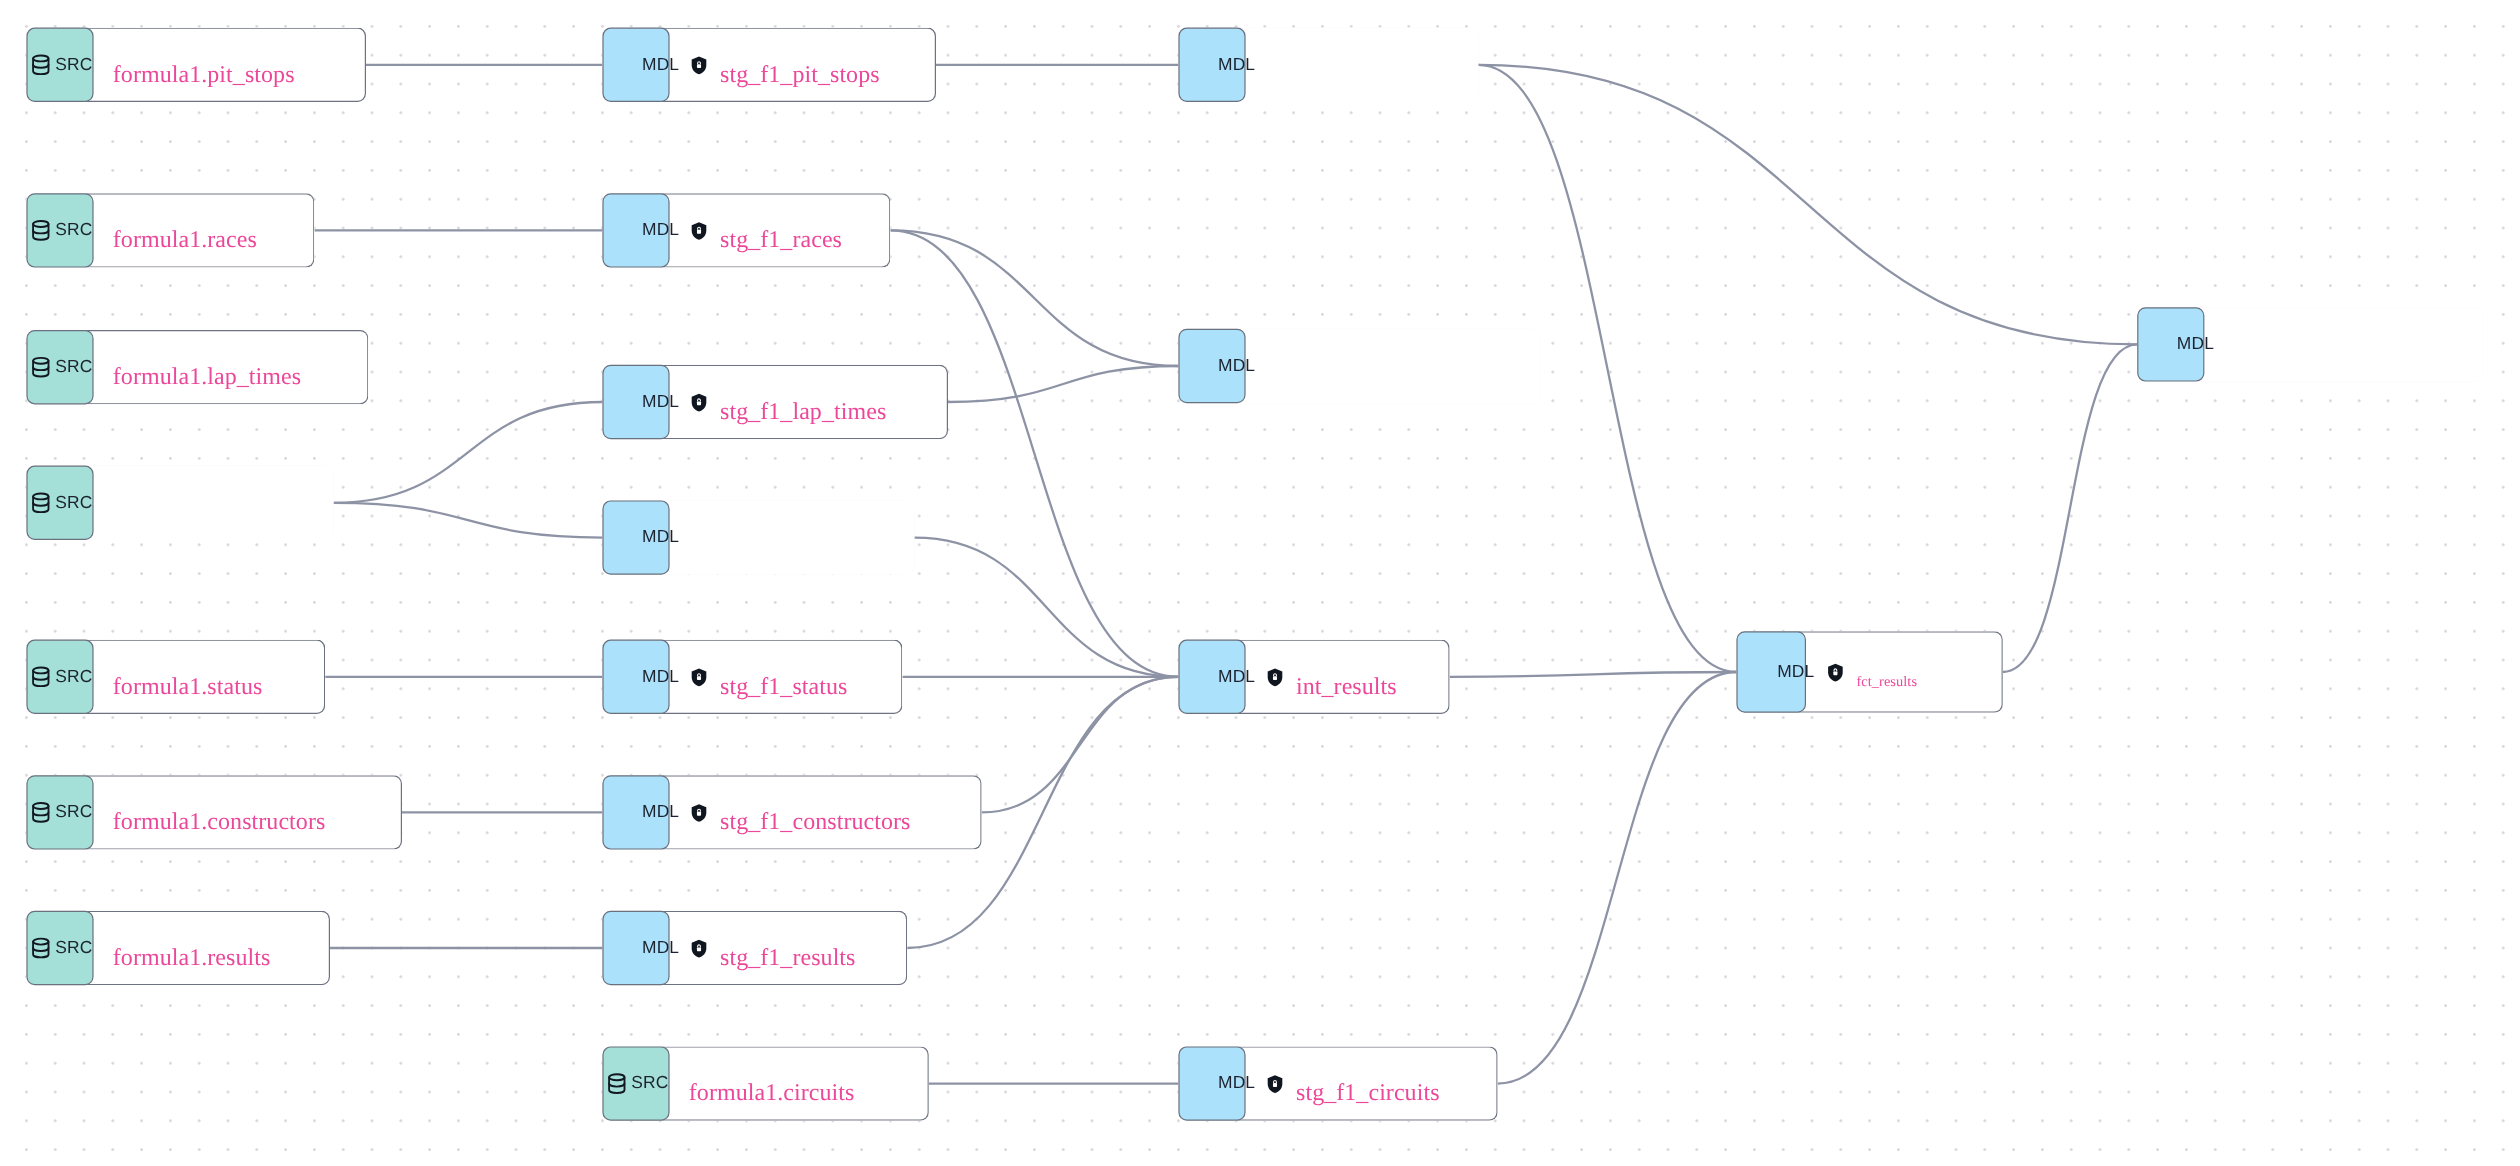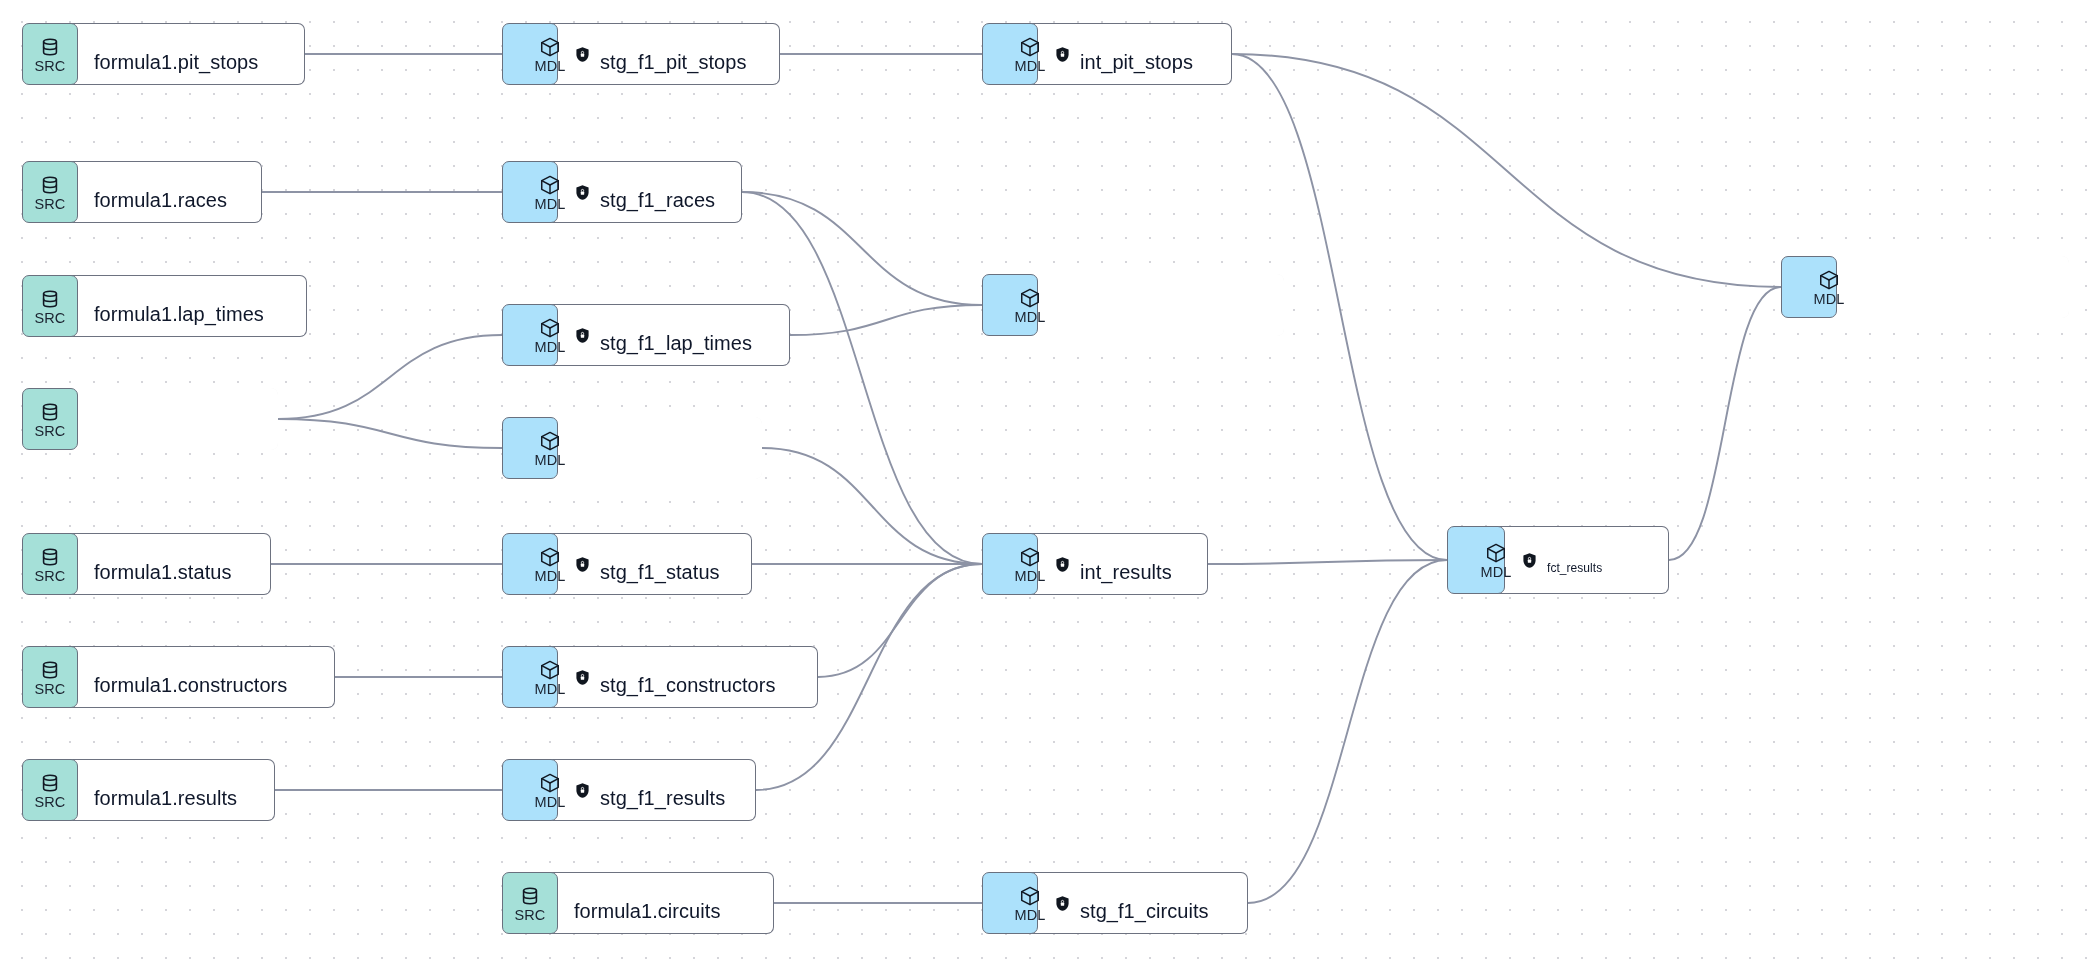--- a/index.html
+++ b/index.html
@@ -35,21 +35,21 @@
     height: 62px;
     border-radius: 7px;
     background: #ffffff;
     filter: drop-shadow(0 0 0.5px rgba(0,0,0,0.05));
   }
   .badge {
     width: 56px;
     flex: 0 0 56px;
     border-radius: 7px;
     display: flex;
-    flex-direction: column;
+    flex-direction: row;
     align-items: center;
     justify-content: center;
     gap: 1px;
     border: 1px solid #6d7280;
     position: relative;
     z-index: 2;
   }
   .badge.src { background: #a5e0d8; border-color: #69707e; }
   .badge.mdl { background: #ace1fb; border-color: #69707e; padding-left: 40px; }
   .badge .glyph { width: 22px; height: 22px; display:block; }
@@ -71,23 +71,23 @@
     gap: 9px;
     padding: 0 18px 0 16px;
     margin-left: -7px;
     padding-left: 23px;
     position: relative;
     z-index: 1;
   }
   .body .shield { width: 17px; height: 17px; flex: 0 0 17px; display:block; }
   .body .label {
     font-size: 20px;
-    color: #0f172a;
+    color: #ec4899;
     white-space: nowrap;
-    font-family: Liberation Sans, sans-serif;
+    font-family: Liberation Serif, serif;
     letter-spacing: 0.05px;
     margin-top: 16px;
   }
   .node.emph { height: 68px; }
   .node.emph .badge { width: 58px; flex: 0 0 58px; }
   .node.emph .body .label { font-size: 12px; }
 </style>
 </head>
 <body>
 
@@ -355,28 +355,20 @@
       </div>
       <div class="node" style="left: 982px; top: 23px; width: 250px;">
         <div class="badge mdl">
           <svg class="glyph" viewBox="0 0 24 24" fill="none" stroke="#111823" stroke-width="1.6" stroke-linecap="round" stroke-linejoin="round">
             <path d="M12 2.6 21 7.3v9.4L12 21.4 3 16.7V7.3z"></path>
             <path d="M3 7.3l9 4.7 9-4.7"></path>
             <path d="M12 12v9.4"></path>
           </svg>
           <span class="code">MDL</span>
         </div>
-        <div class="body">
-          <svg class="shield" viewBox="0 0 24 24">
-            <path d="M12 1.6 3.4 5.1v6.4c0 5.4 3.7 9.6 8.6 10.9 4.9-1.3 8.6-5.5 8.6-10.9V5.1z" fill="#10161f"></path>
-            <rect x="9.6" y="10.6" width="4.8" height="4.6" rx="0.9" fill="#ffffff"></rect>
-            <path d="M10.4 10.6V9.2a1.6 1.6 0 0 1 3.2 0v1.4" fill="none" stroke="#ffffff" stroke-width="1.25"></path>
-          </svg>
-          <span class="label">int_pit_stops</span>
-        </div>
       </div>
       <div class="node" style="left: 982px; top: 274px; width: 302px;">
         <div class="badge mdl">
           <svg class="glyph" viewBox="0 0 24 24" fill="none" stroke="#111823" stroke-width="1.6" stroke-linecap="round" stroke-linejoin="round">
             <path d="M12 2.6 21 7.3v9.4L12 21.4 3 16.7V7.3z"></path>
             <path d="M3 7.3l9 4.7 9-4.7"></path>
             <path d="M12 12v9.4"></path>
           </svg>
           <span class="code">MDL</span>
         </div>

